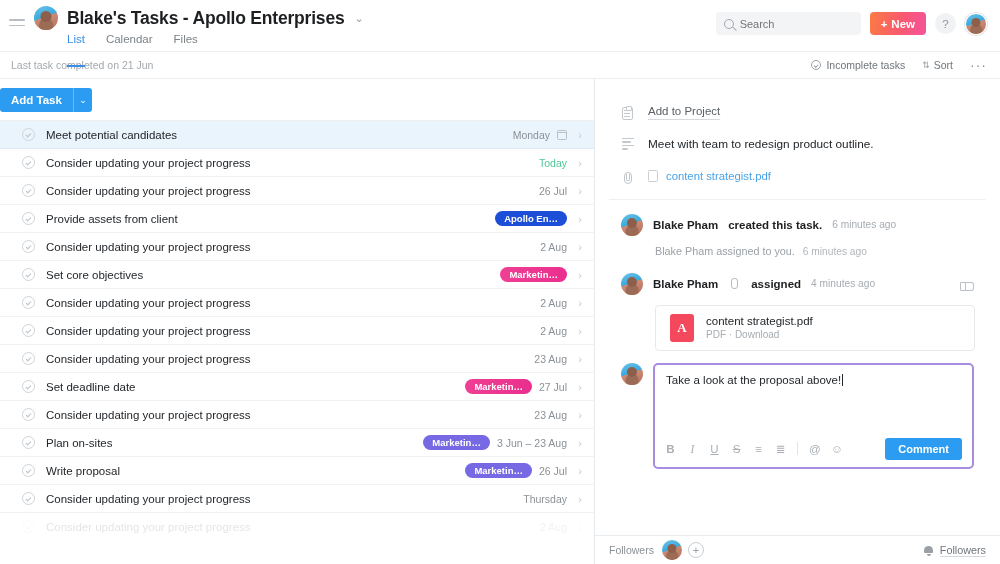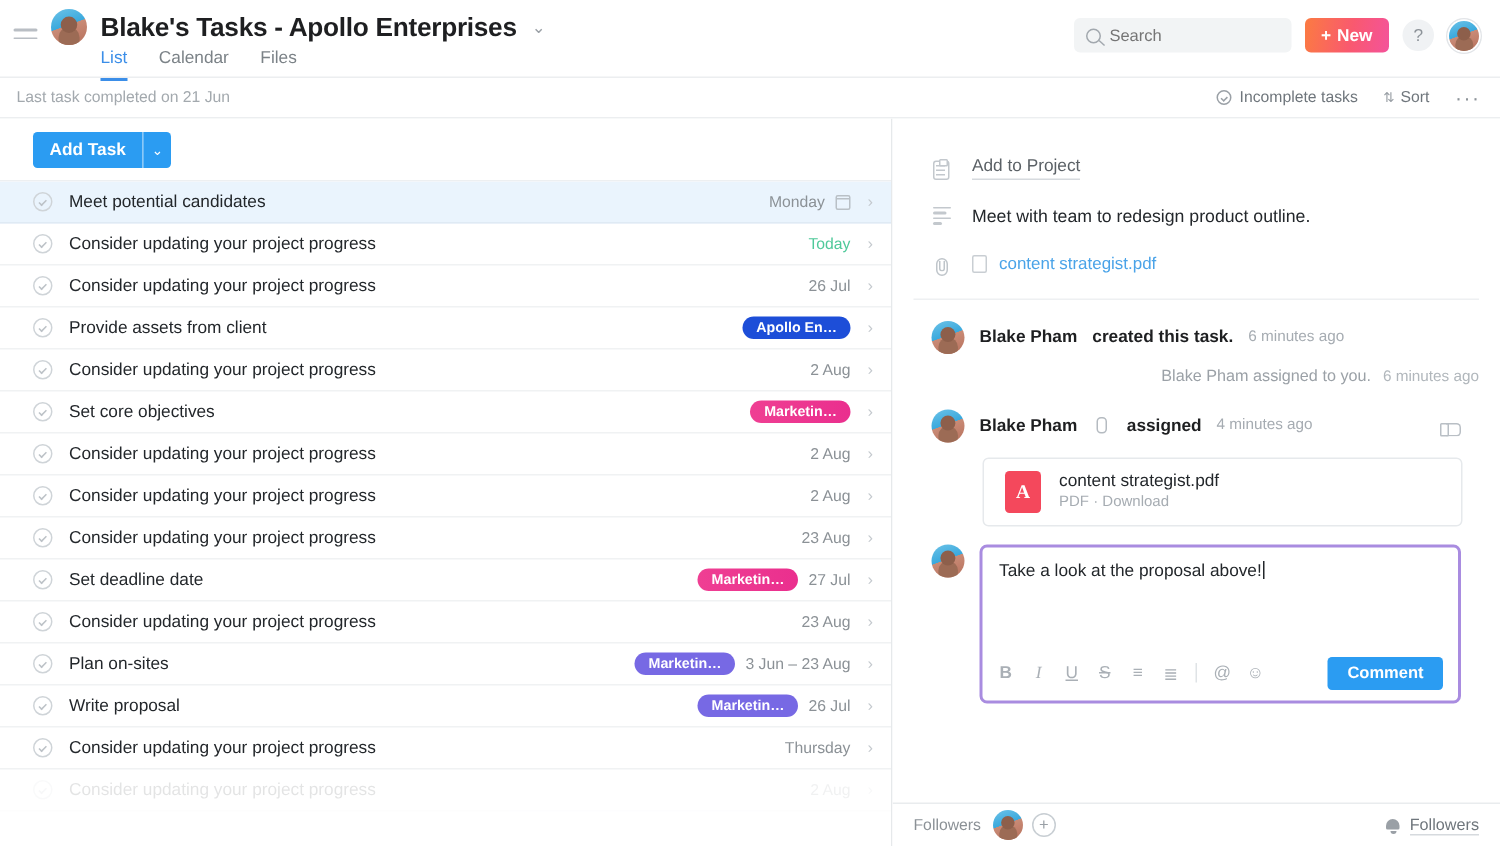--- a/index.html
+++ b/index.html
@@ -33,21 +33,21 @@
   .avatar::before{
     content:""; position:absolute; left:50%; top:20%; transform:translateX(-50%);
     width:46%; height:46%; border-radius:50%; background:#8d5f4b; z-index:2;
   }
   .av-24{width:24px;height:24px;}
   .av-22{width:22px;height:22px;}
   .av-20{width:20px;height:20px;}
   .page-title { font-size:17.5px; font-weight:bold; color:#1e1f21; letter-spacing:-0.2px; white-space:nowrap;}
   .chev-down { color:#9aa0a6; font-size:11px; margin-left:1px; }
   .tabs { display:flex; gap:21px; margin-top:3px; padding-left:33px;}
-  .tab { font-size:11.5px; color:#7b8287; padding-bottom:7px; cursor:pointer; white-space:nowrap;}
+  .tab { font-size:11.5px; color:#7b8287; padding-bottom:20px; cursor:pointer; white-space:nowrap;}
   .tab.active { color:#3b8ee8; border-bottom:2px solid #3b8ee8; font-weight:normal;}
 
   .top-right { margin-left:auto; display:flex; align-items:center; gap:9px; padding-right:13px; padding-top:12px;}
   .search-box {
     width:145px; height:23px; background:#f2f4f5; border-radius:4px;
     display:flex; align-items:center; gap:6px; padding:0 8px;
   }
   .search-box .sicon{ width:10px;height:10px; border:1.3px solid #a2a8ae; border-radius:50%; position:relative; flex:none;}
   .search-box .sicon::after{content:"";position:absolute;right:-3.5px;bottom:-2px;width:4.5px;height:1.3px;background:#a2a8ae;transform:rotate(42deg);}
   .search-inp { border:0; background:transparent; outline:none; font-size:11px; color:#8b9196; font-family:inherit; width:100%;}
@@ -77,21 +77,21 @@
   .dots{ color:#8d9399; font-size:14px; letter-spacing:1px; cursor:pointer; line-height:8px;}
 
   
   .body{ flex:1; display:flex; background:#f6f7f8; overflow:hidden;}
 
   
   .list-pane{
     width:595px; background:#fff; display:flex; flex-direction:column;
     border-right:1px solid #e6e9eb; overflow:hidden;
   }
-  .list-header{ height:42px; display:flex; align-items:center; padding-left:22px; border-bottom:1px solid #edeff1;}
+  .list-header{ height:42px; display:flex; align-items:center; border-bottom:1px solid #edeff1;}
   .addtask-wrap{ display:flex; }
   .addtask{
     height:24px; padding:0 11px; background:#2b9cf2; color:#fff; border:0;
     border-radius:3px 0 0 3px; font-size:11.5px; font-weight:bold; cursor:pointer; font-family:inherit;
   }
   .addtask-car{
     height:24px; width:19px; background:#2b9cf2; color:#fff; border:0; border-left:1px solid #6bbaf5;
     border-radius:0 3px 3px 0; font-size:9px; cursor:pointer; font-family:inherit; display:flex;align-items:center;justify-content:center;
   }
   .section-row{ display:flex; align-items:center; gap:7px; padding:11px 0 9px 22px;}
@@ -142,21 +142,21 @@
   .link-dot{ font-size:11.5px; color:#5b6166; border-bottom:1px solid #d6dade; padding-bottom:1px; cursor:pointer;}
   .file-ic{ width:10px;height:12px;border:1.2px solid #c9ced3;border-radius:1.5px; flex:none;}
   .file-link{ font-size:11.3px; color:#4aa3e8; cursor:pointer;}
   .dsep{ height:1px; background:#eef0f2; margin:15px 0 0 0;}
 
   .act-block{ padding:14px 0 0 12px;}
   .act-row{ display:flex; align-items:center; gap:10px;}
   .act-name{ font-size:11.5px; color:#1e1f21; font-weight:bold;}
   .act-time{ font-size:10.2px; color:#a6acb2;}
   .act-sub{ padding-left:34px; margin-top:9px; display:flex; flex-direction:column; gap:3px;}
-  .act-sub-line{ font-size:10.8px; color:#9ba1a7;text-align:right;}
+  .act-sub-line{ font-size:10.8px; color:#9ba1a7;}
   .act-sub-line .tt{ color:#b1b7bc; margin-left:5px; font-size:10.2px;}
   .thumb-ic{ margin-left:auto; width:14px;height:14px; position:relative; cursor:pointer;}
   .thumb-ic::before{content:"";position:absolute;left:0;bottom:0;width:4px;height:7px;border:1.2px solid #b9bfc5;border-radius:1px;}
   .thumb-ic::after{content:"";position:absolute;left:4px;bottom:0;width:9px;height:7px;border:1.2px solid #b9bfc5;border-left:0;border-radius:0 3px 3px 0;}
   .attach-ic{ display:inline-block;width:9px;height:11px;position:relative;vertical-align:-1px;margin:0 2px;}
   .attach-ic::before{content:"";position:absolute;left:1px;top:0;width:5px;height:9px;border:1.1px solid #b5bbc1;border-radius:3px;}
 
   .pdf-card{
     margin:10px 0 0 34px; border:1px solid #e6e9ec; border-radius:4px; background:#fff;
     height:46px; display:flex; align-items:center; gap:12px; padding:0 14px; width:320px;

